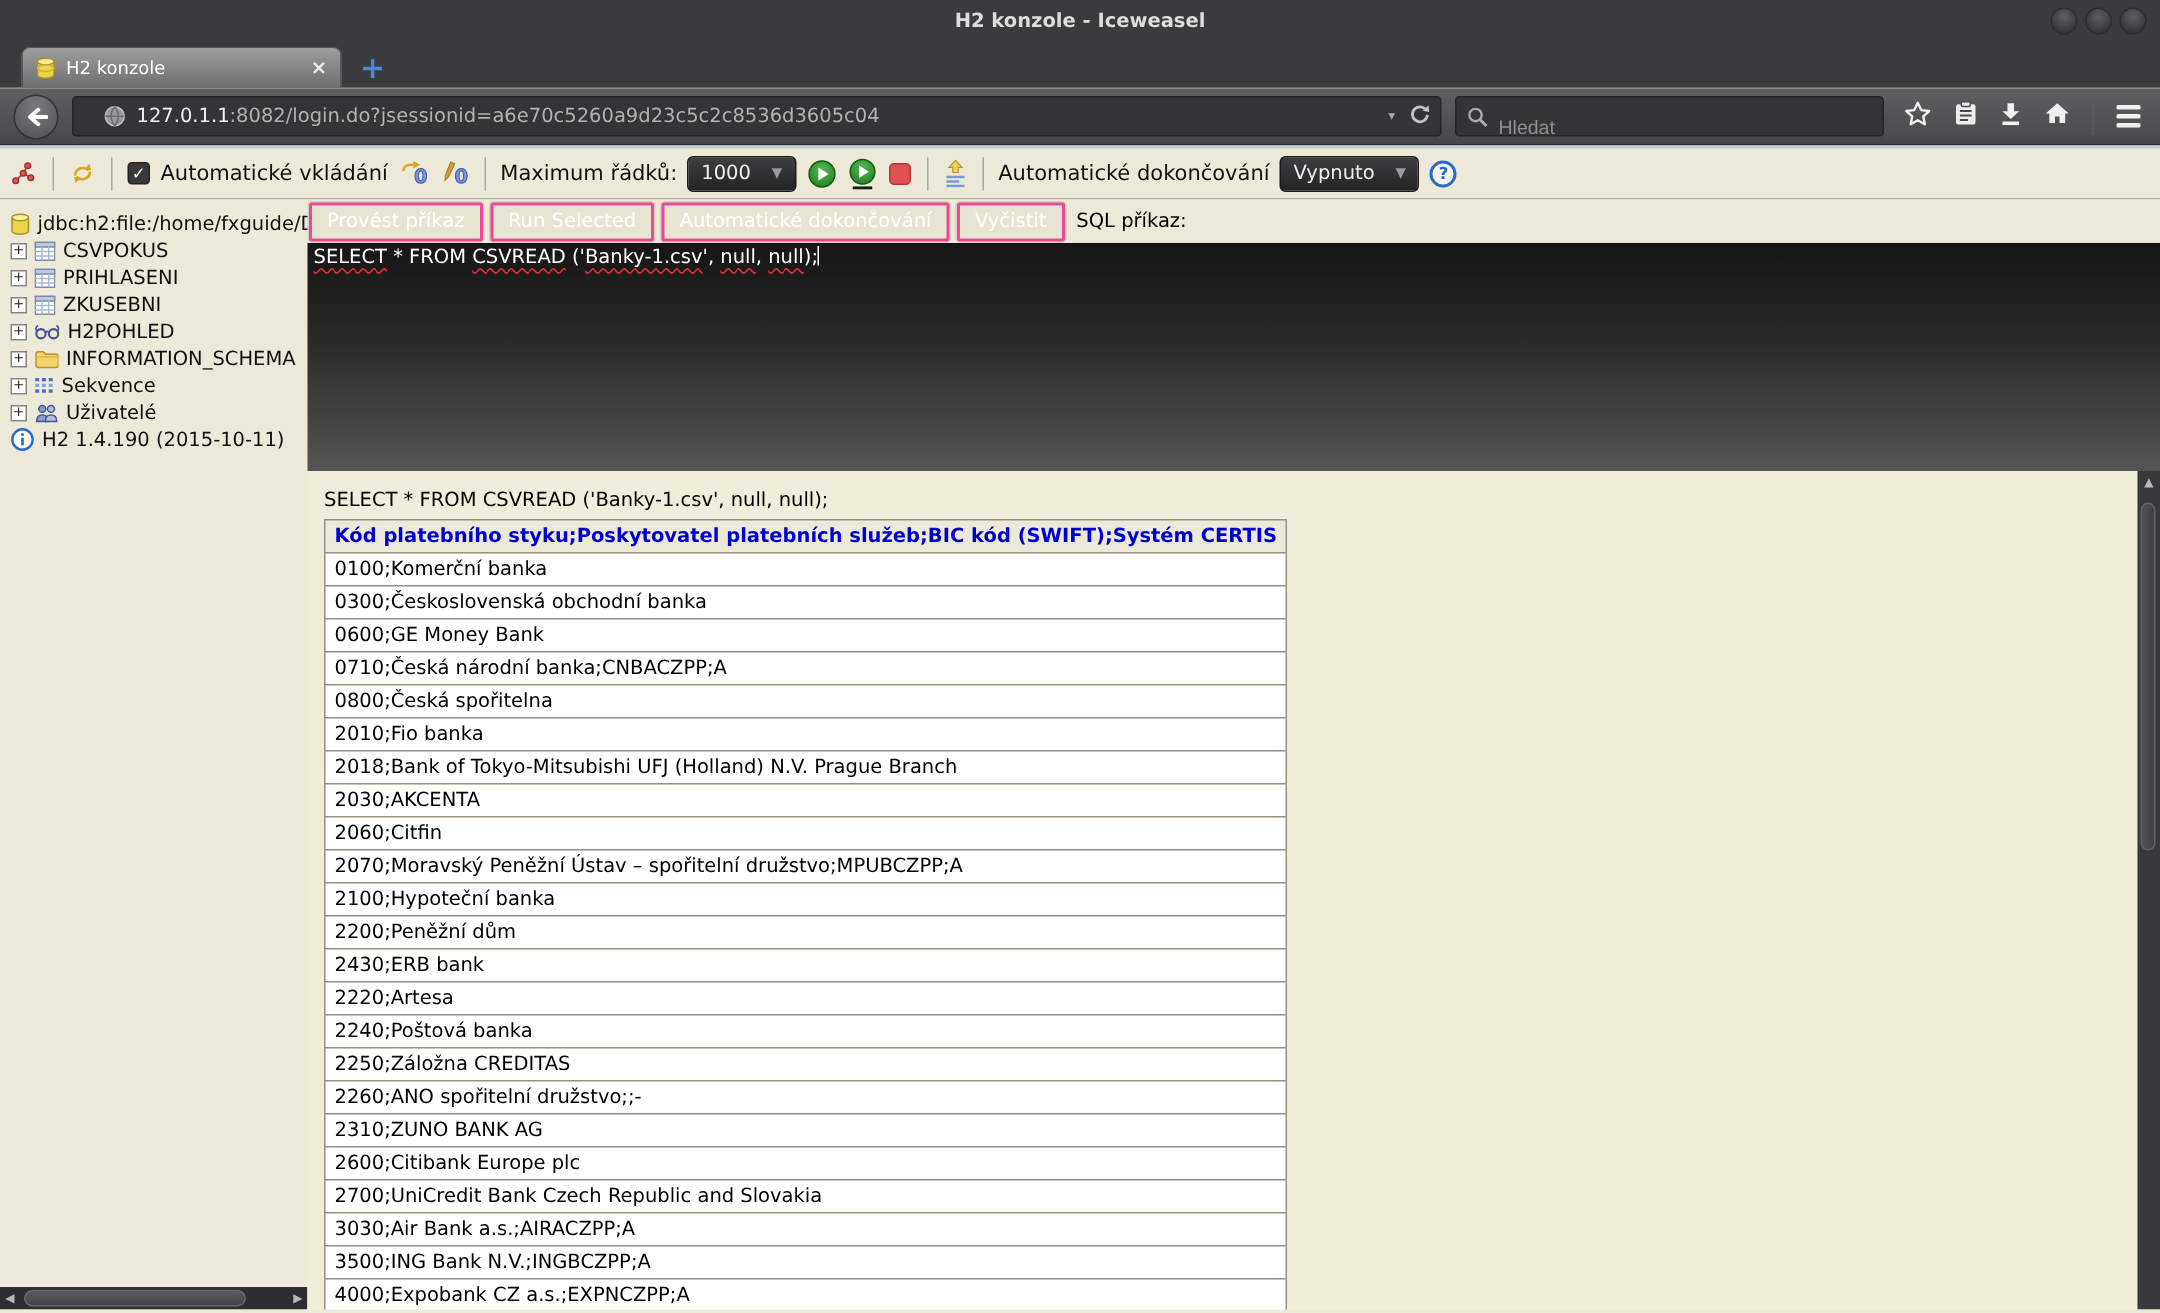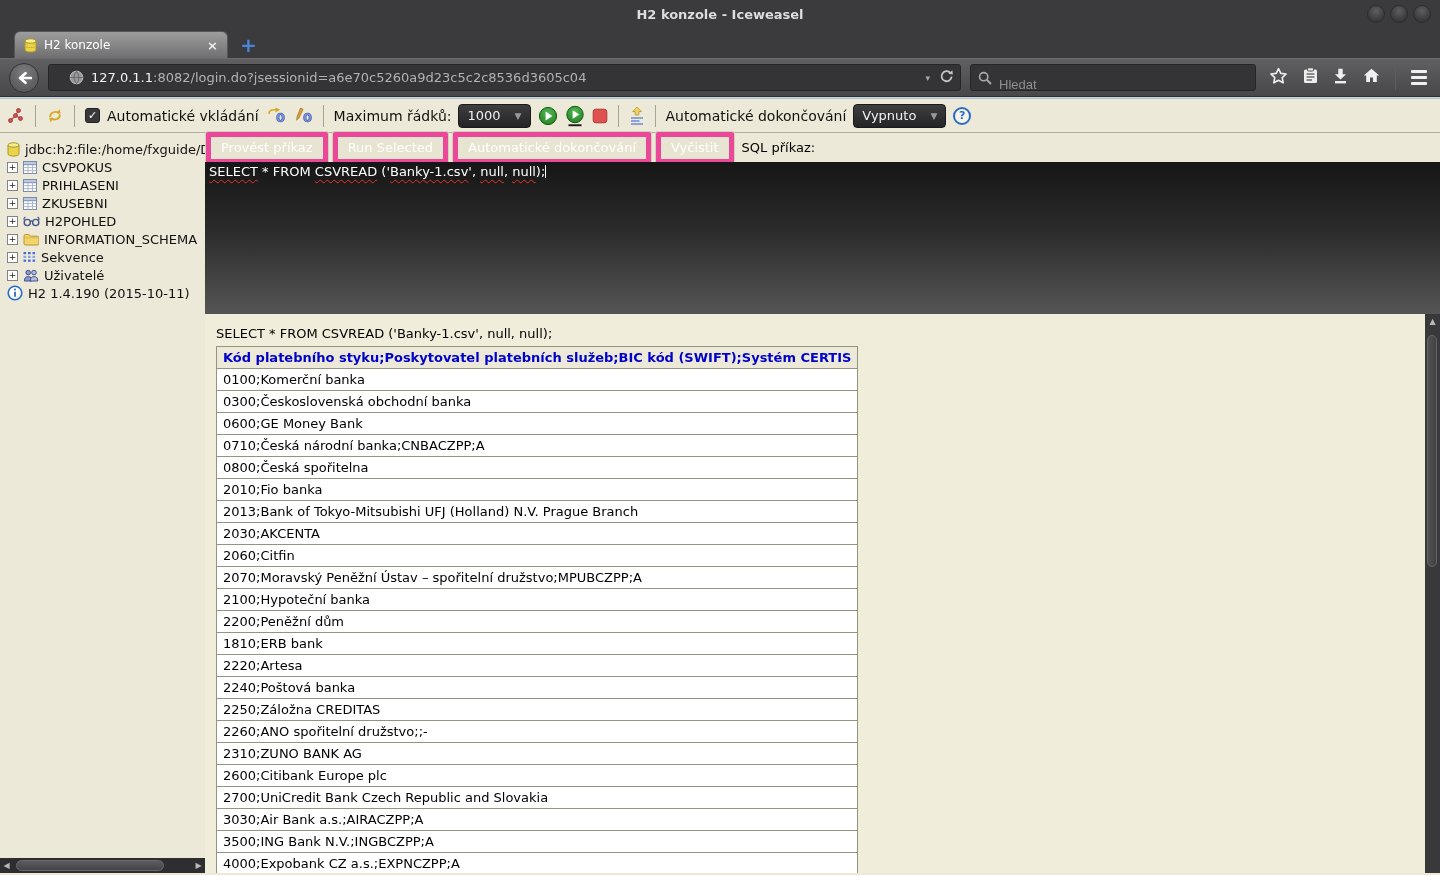--- a/index.html
+++ b/index.html
@@ -60,21 +60,21 @@
   .expander { width:11px; height:11px; flex:none; background:#fff; border:1px solid #848484; color:#222;
               font-size:9px; line-height:9px; text-align:center; }
   .ticon { flex:none; display:flex; align-items:center; }
   .tree-hscroll { position:absolute; left:0; bottom:0; width:205px; height:15px; background:#2e2e30; display:flex; align-items:center; }
   .hs-arrow { width:13px; color:#b8b8b8; font-size:8px; text-align:center; flex:none; }
   .hs-thumb { width:148px; height:11px; margin-left:3px; border-radius:6px; background:linear-gradient(#5c5c5e,#434345); border:1px solid #6a6a6c; }
   .hs-track { flex:1; }
 
   .sql-pane { flex:1; display:flex; flex-direction:column; min-width:0; }
   .sql-buttons { height:29px; background:#ece9d8; display:flex; align-items:center; gap:5px; padding:2px 0 2px 1px; }
-  .sql-btn { background:#e8e4d2; border:5px solid #ec4899; box-shadow:0 0 0 1px #d4d0be; border-radius:2px;
+  .sql-btn { background:#e8e4d2; border:2px solid #ec4899; box-shadow:0 0 0 1px #d4d0be; border-radius:2px;
              color:#ffffff; font-size:13px; padding:3px 10px 4px; white-space:nowrap;
              font-family:"DejaVu Sans","Liberation Sans",sans-serif; }
   .sql-cmd-label { font-size:13px; color:#000; margin-left:3px; white-space:nowrap; }
   .sql-textarea { height:152px; background:linear-gradient(#161616, #2b2b2b 45%, #555555); color:#fff;
                   font-size:13px; padding:2px 4px; position:relative; }
   .wavy { text-decoration:underline; text-decoration-style:wavy; text-decoration-color:#e03030;
           text-decoration-thickness:1px; text-underline-offset:3px; }
   .caret { display:inline-block; width:1px; height:13px; background:#fff; vertical-align:-2px; }
 
   .results { flex:1; background:#f0edda; padding:12px 0 0 11px; overflow:hidden; position:relative; }
@@ -438,39 +438,39 @@
             <tr>
               <td>0710;Česká národní banka;CNBACZPP;A</td>
             </tr>
             <tr>
               <td>0800;Česká spořitelna</td>
             </tr>
             <tr>
               <td>2010;Fio banka</td>
             </tr>
             <tr>
-              <td>2013;Bank of Tokyo-Mitsubishi UFJ (Holland) N.V. Prague Branch</td>
+              <td>2018;Bank of Tokyo-Mitsubishi UFJ (Holland) N.V. Prague Branch</td>
             </tr>
             <tr>
               <td>2030;AKCENTA</td>
             </tr>
             <tr>
               <td>2060;Citfin</td>
             </tr>
             <tr>
               <td>2070;Moravský Peněžní Ústav – spořitelní družstvo;MPUBCZPP;A</td>
             </tr>
             <tr>
               <td>2100;Hypoteční banka</td>
             </tr>
             <tr>
               <td>2200;Peněžní dům</td>
             </tr>
             <tr>
-              <td>1810;ERB bank</td>
+              <td>2430;ERB bank</td>
             </tr>
             <tr>
               <td>2220;Artesa</td>
             </tr>
             <tr>
               <td>2240;Poštová banka</td>
             </tr>
             <tr>
               <td>2250;Záložna CREDITAS</td>
             </tr>

